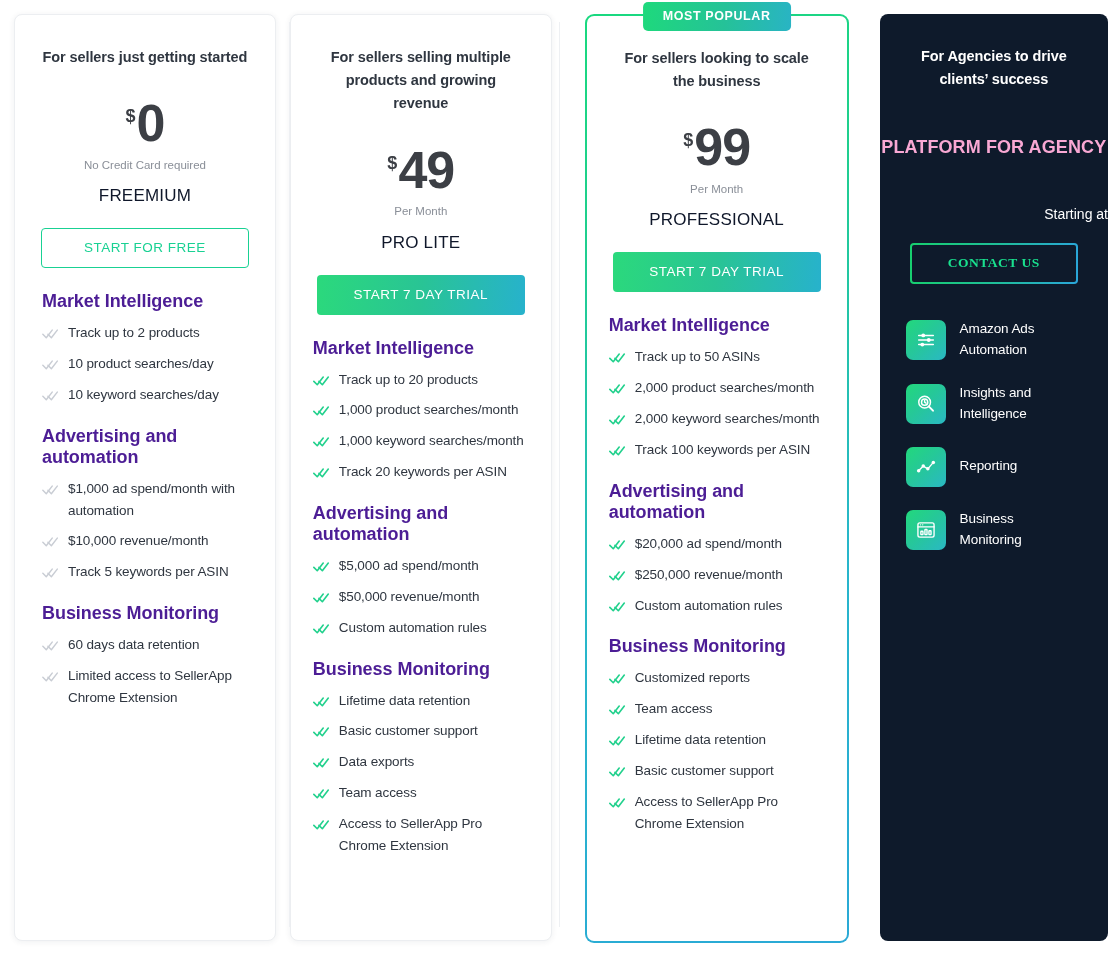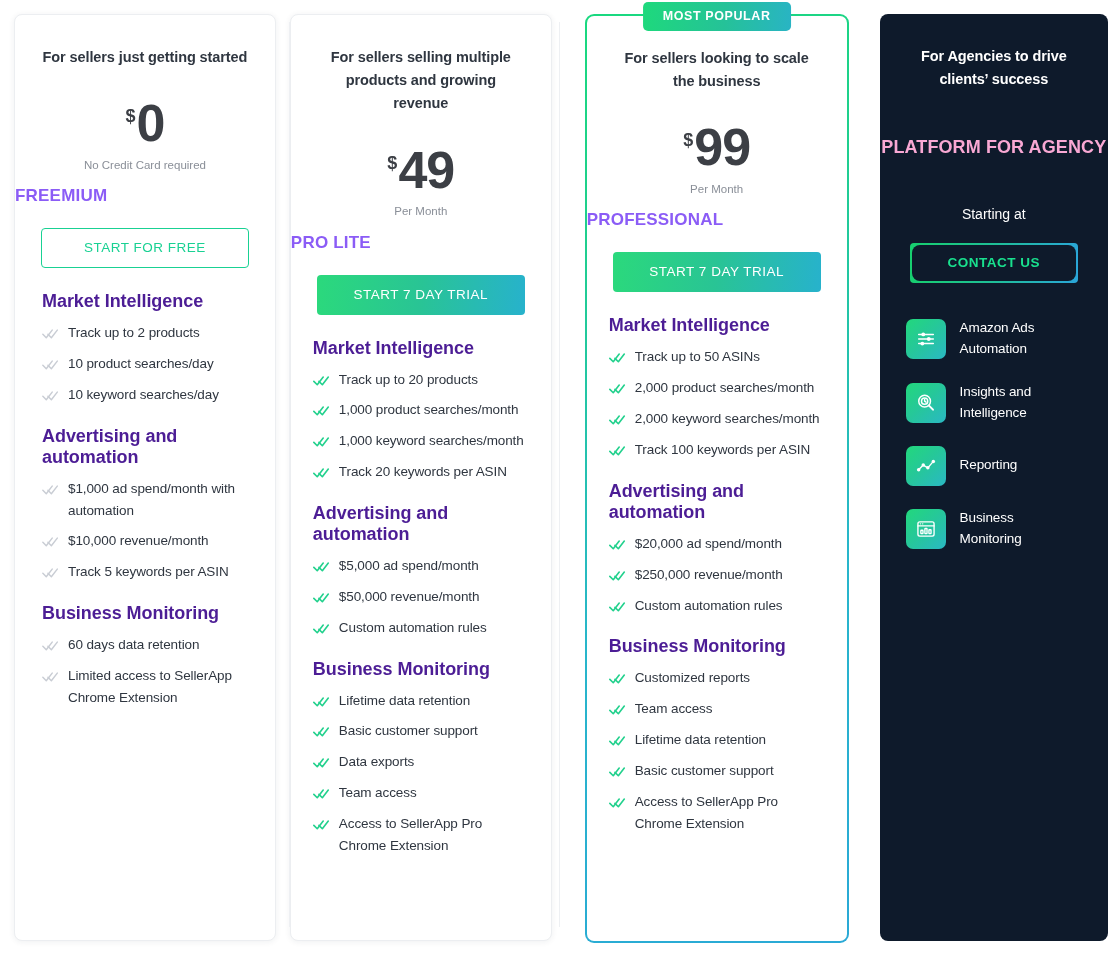--- a/index.html
+++ b/index.html
@@ -123,40 +123,40 @@
   }
   .price-sub {
     font-size: 11.5px;
     color: #8a8f98;
     text-align: center;
     margin-top: 11px;
   }
 
   .plan-name {
     font-size: 17px;
-    font-weight: 700;
-    color: #8b5cf6;
-    text-align: left;
+    font-weight: 400;
+    color: #0f172a;
+    text-align: center;
     padding-top: 21px;
     letter-spacing: 0.2px;
   }
 
   
   .agency-platform {
     font-size: 18px;
     font-weight: 700;
     color: #f9a8d4;
     text-align: center;
     padding-top: 46px;
     letter-spacing: 0.1px;
   }
   .agency-start {
     font-size: 14px;
     color: #ffffff;
-    text-align: center;
+    text-align: right;
     padding-top: 46px;
     line-height: 1.55;
   }
 
   
   .btn-wrap { padding: 22px 26px 0 26px; }
   .btn {
     display: block;
     width: 100%;
     text-align: center;
@@ -184,27 +184,28 @@
     position: relative;
     display: block;
     width: 100%;
     border-radius: 4px;
     padding: 2px;
     background: linear-gradient(95deg, #17cf6e 0%, #1fbf97 50%, #2aa6da 100%);
     cursor: pointer;
   }
   .btn-dark-outline .inner {
     background: #0e1a2b;
-    border-radius: 8px;
+    border-radius: 2px;
     padding: 10px 0 11px 0;
     text-align: center;
     font-size: 13.5px;
     font-weight: 700;
     letter-spacing: 0.5px;
     color: #19e08e;
+    font-family: Liberation Serif, serif;
   }
 
   
   .features { padding: 23px 22px 0 22px; }
   .features-1 { padding-left: 27px; padding-right: 18px; }
   .group-title {
     font-size: 18px;
     font-weight: 700;
     color: #4c1d95;
     margin-bottom: 10px;

